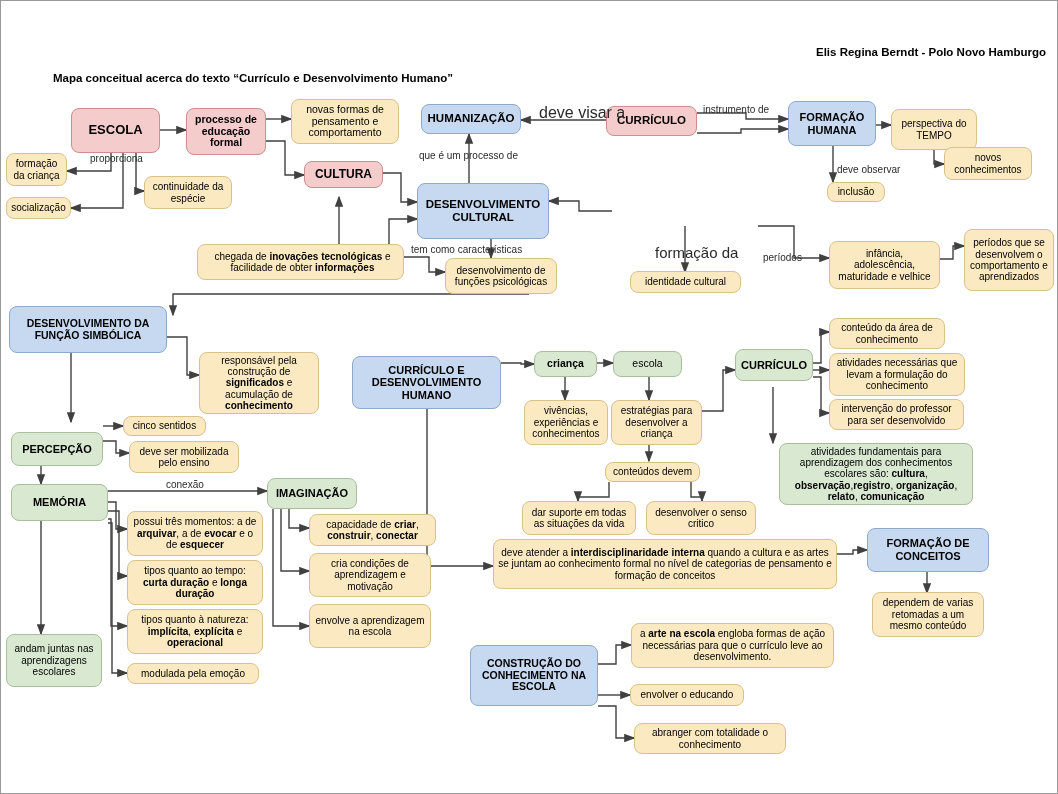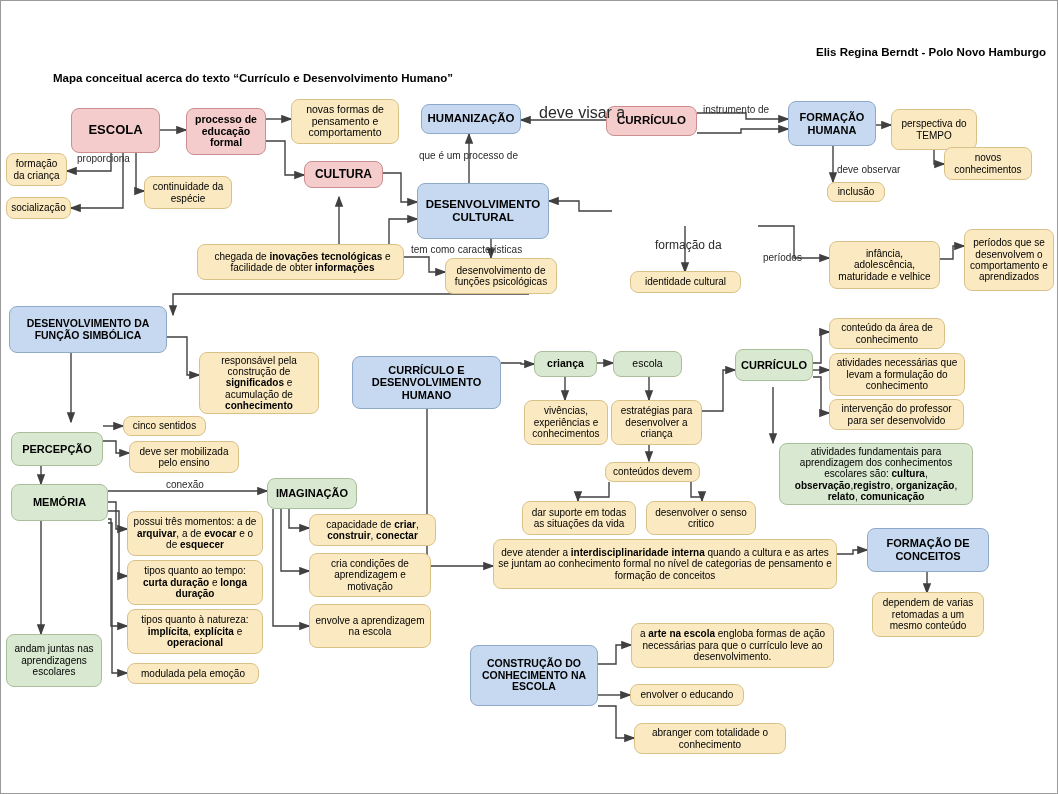--- a/index.html
+++ b/index.html
@@ -308,23 +308,23 @@
   <div class="node n-blue bold" style="left:469px; top:644px; width:128px; height:61px; font-size:10.5px;">CONSTRUÇÃO DO CONHECIMENTO NA ESCOLA</div>
 
   <div class="node n-yellow" style="left:630px; top:622px; width:203px; height:45px; font-size:10px;">
       <span><span>a </span><span class="bold">arte na escola</span><span> engloba formas de ação necessárias para que o currículo leve ao desenvolvimento.</span></span>
     </div>
 
   <div class="node n-yellow" style="left:629px; top:683px; width:114px; height:22px; font-size:10px;">envolver o educando</div>
 
   <div class="node n-yellow" style="left:633px; top:722px; width:152px; height:31px; font-size:10px;">abranger com totalidade o conhecimento</div>
 
-  <div class="lbl" style="left:76px; top:152px; font-size:10px;">proporciona</div>
+  <div class="lbl" style="left:89px; top:152px; font-size:10px;">proporciona</div>
   <div class="lbl" style="left:538px; top:103px; font-size:16px;">deve visar a</div>
   <div class="lbl" style="left:702px; top:103px; font-size:10px;">instrumento de</div>
   <div class="lbl" style="left:836px; top:163px; font-size:10px;">deve observar</div>
   <div class="lbl" style="left:418px; top:149px; font-size:10px;">que é um processo de</div>
   <div class="lbl" style="left:410px; top:243px; font-size:10px;">tem como características</div>
-  <div class="lbl" style="left:654px; top:237px; font-size:12px;">formação da</div>
+  <div class="lbl" style="left:654px; top:243px; font-size:15px;">formação da</div>
   <div class="lbl" style="left:762px; top:251px; font-size:10px;">períodos</div>
   <div class="lbl" style="left:165px; top:478px; font-size:10px;">conexão</div>
 
 </div>
 
 </body></html>

